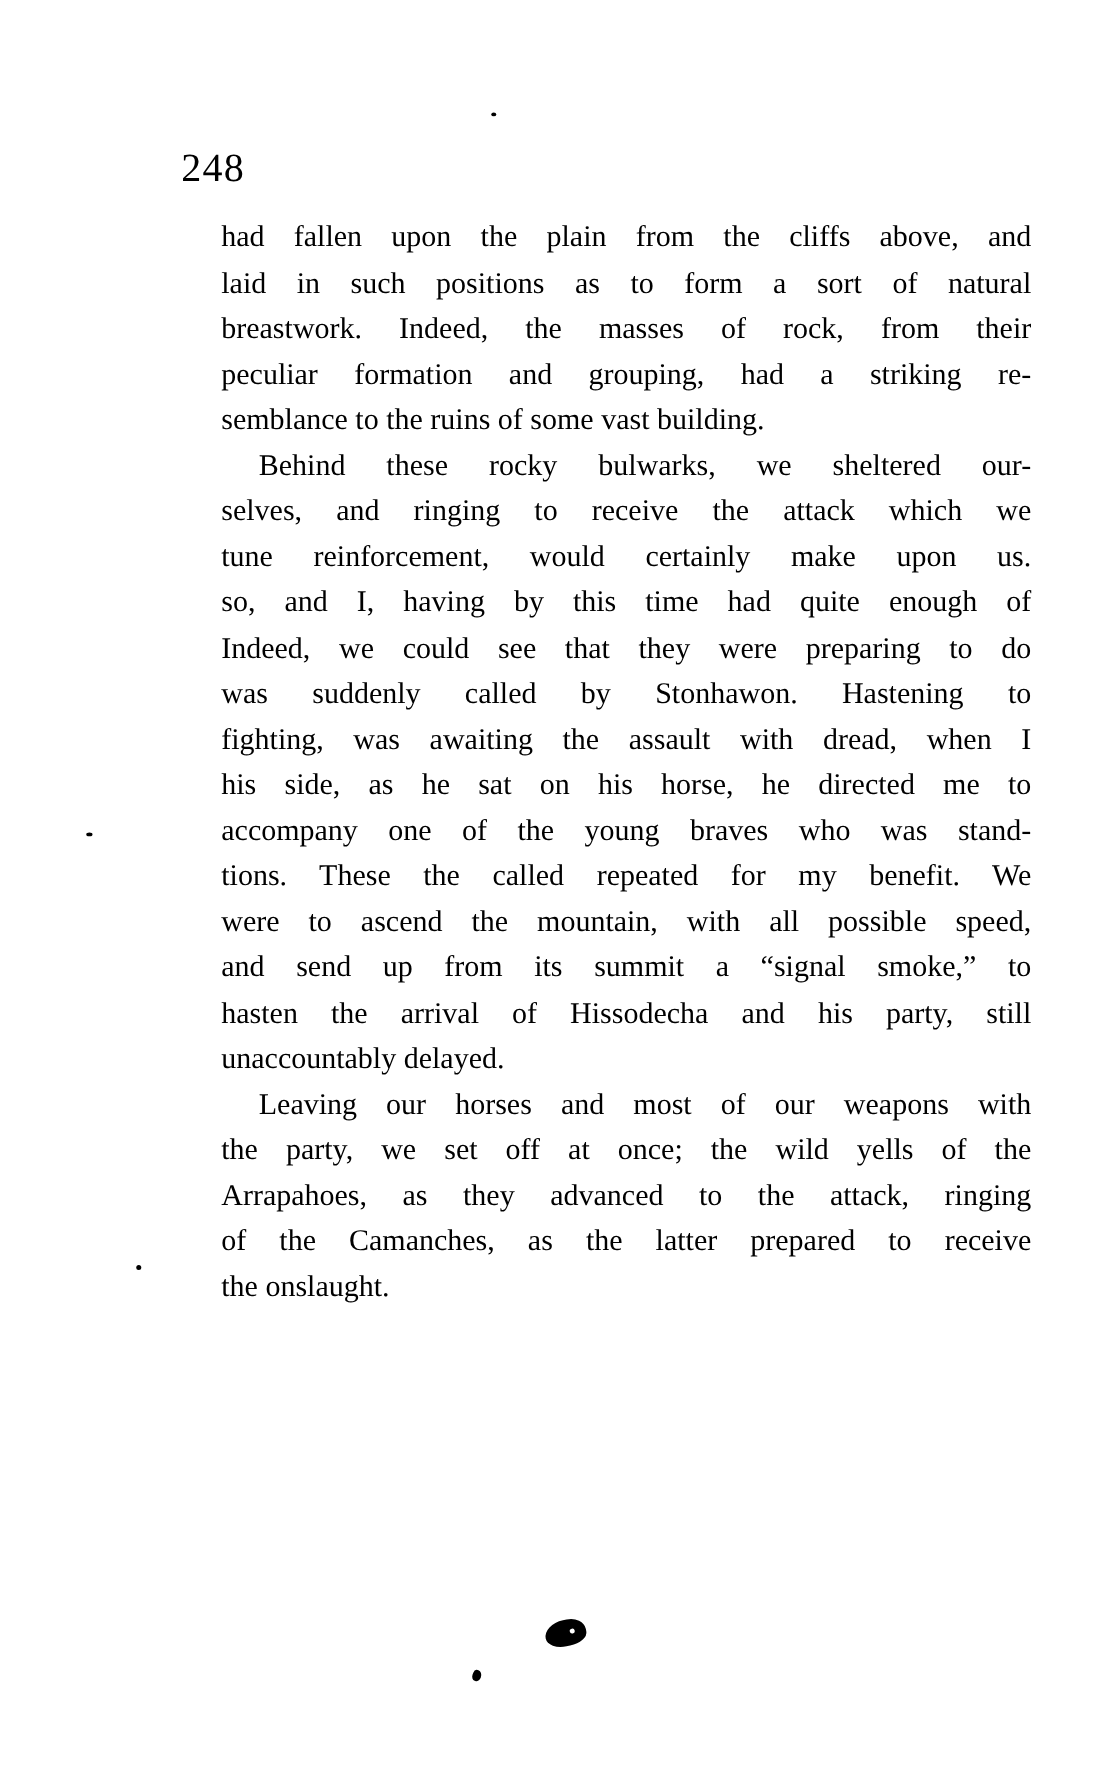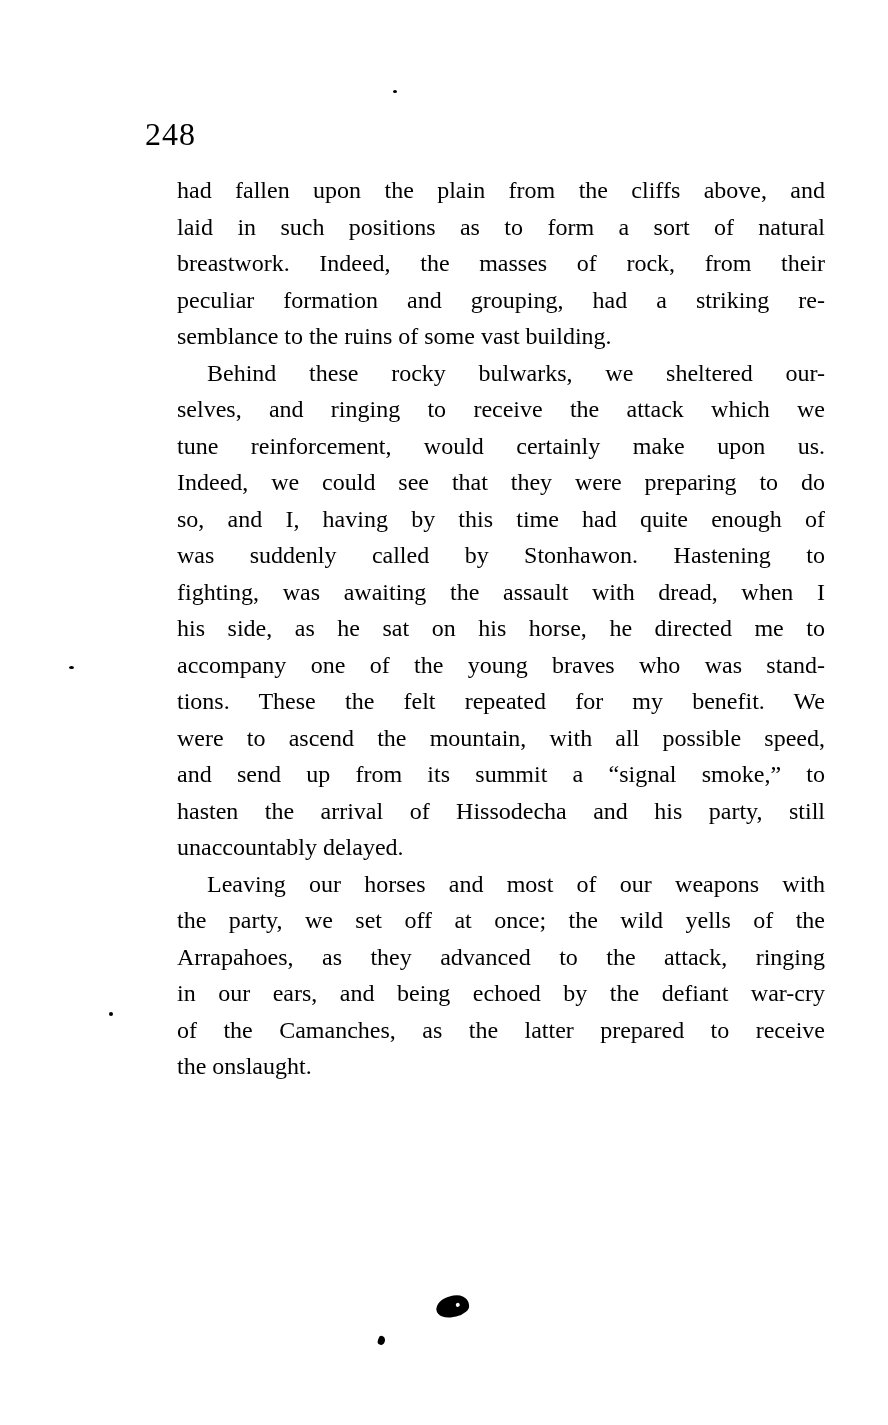--- a/index.html
+++ b/index.html
@@ -96,38 +96,37 @@
       <div class="line">laid in such positions as to form a sort of natural</div>
       <div class="line">breastwork.  Indeed, the masses of rock, from their</div>
       <div class="line">peculiar formation and grouping, had a striking re-</div>
       <div class="line lastline">semblance to the ruins of some vast building.</div>
     </div>
 
     <div class="para">
       <div class="line indent">Behind these rocky bulwarks, we sheltered our-</div>
       <div class="line">selves, and ringing to receive the attack which we</div>
       <div class="line">tune reinforcement, would certainly make upon us.</div>
+      <div class="line">so, and I, having by this time had quite enough of</div>
       <div class="line">Indeed, we could see that they were preparing to do</div>
-      <div class="line">so, and I, having by this time had quite enough of</div>
       <div class="line">was suddenly called by Stonhawon.  Hastening to</div>
       <div class="line">fighting, was awaiting the assault with dread, when I</div>
       <div class="line">his side, as he sat on his horse, he directed me to</div>
       <div class="line">accompany one of the young braves who was stand-</div>
-      <div class="line">tions.  These the felt repeated for my benefit.  We</div>
+      <div class="line">tions.  These the called repeated for my benefit.  We</div>
       <div class="line">were to ascend the mountain, with all possible speed,</div>
       <div class="line">and send up from its summit a “signal smoke,” to</div>
       <div class="line">hasten the arrival of Hissodecha and his party, still</div>
       <div class="line lastline">unaccountably delayed.</div>
     </div>
 
     <div class="para">
       <div class="line indent">Leaving our horses and most of our weapons with</div>
       <div class="line">the party, we set off at once; the wild yells of the</div>
       <div class="line">Arrapahoes, as they advanced to the attack, ringing</div>
-      <div class="line">in our ears, and being echoed by the defiant war-cry</div>
       <div class="line">of the Camanches, as the latter prepared to receive</div>
       <div class="line lastline">the onslaught.</div>
     </div>
 
   </div>
 
   <div class="ink-blot"></div>
   <div class="speck speck-a"></div>
   <div class="speck speck-b"></div>
   <div class="speck speck-c"></div>

